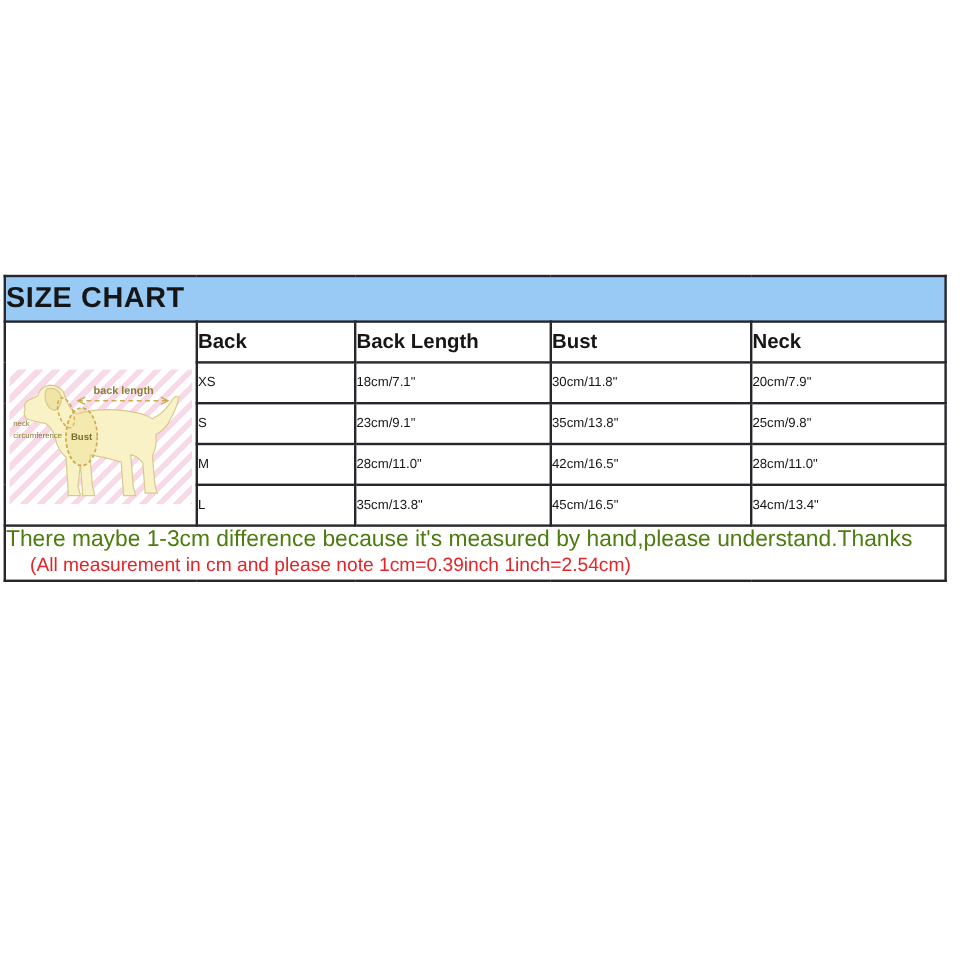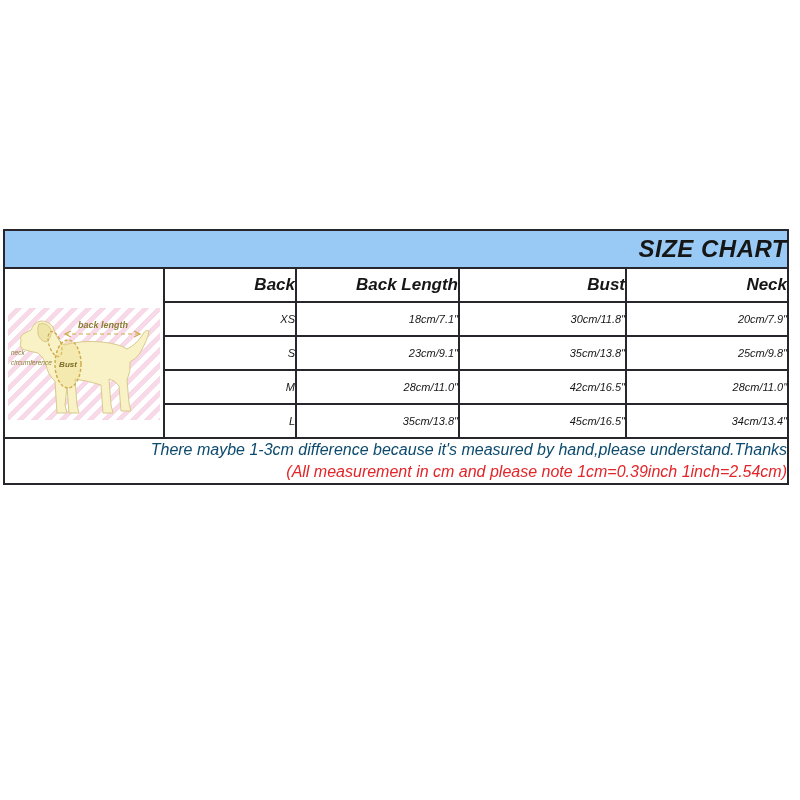--- a/index.html
+++ b/index.html
@@ -13,25 +13,24 @@
   .sheet{position:absolute;left:0;top:0;width:800px;height:800px;background:#fff;}
 
   table.size-chart{
     position:absolute;left:3px;top:229px;
     width:786px;
     border-collapse:collapse;
     table-layout:fixed;
   }
   table.size-chart td{
     border:2px solid #26262c;
-    text-align:right;
+    text-align:left;
     vertical-align:middle;
     color:#161616;
     padding:0;
-    font-style:italic;
   }
   td.title-cell{
     height:36px;
     background:#99caf5;
     font-size:24px;
     font-weight:bold;
     letter-spacing:0.5px;
     color:#10121f;
   }
   td.col-header{
@@ -53,22 +52,22 @@
     margin:21px auto 0 auto;
     background:repeating-linear-gradient(135deg,#ffffff 0px,#ffffff 5px,#f8d9e8 5px,#f8d9e8 10px);
     position:relative;
   }
   .dog-art svg{position:absolute;left:0;top:0;}
   td.note-cell{
     height:43px;
     line-height:22px;
     color:#e32529;
   }
-  .note-line1{font-size:16px;color:#0c4a6e;}
-  .note-line2{font-size:16px;color:#e32529;}
+  .note-line1{font-size:19px;color:#4d7c0f;}
+  .note-line2{font-size:16px;color:#e32529;padding-left:20px;}
 </style>
 </head>
 <body>
 
 <div class="sheet">
 
   <table class="size-chart">
     <colgroup>
       <col style="width:160px">
       <col style="width:132px">

